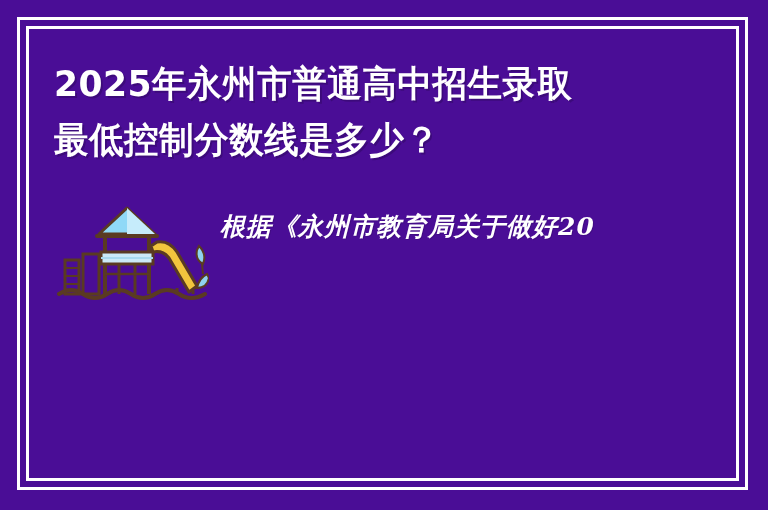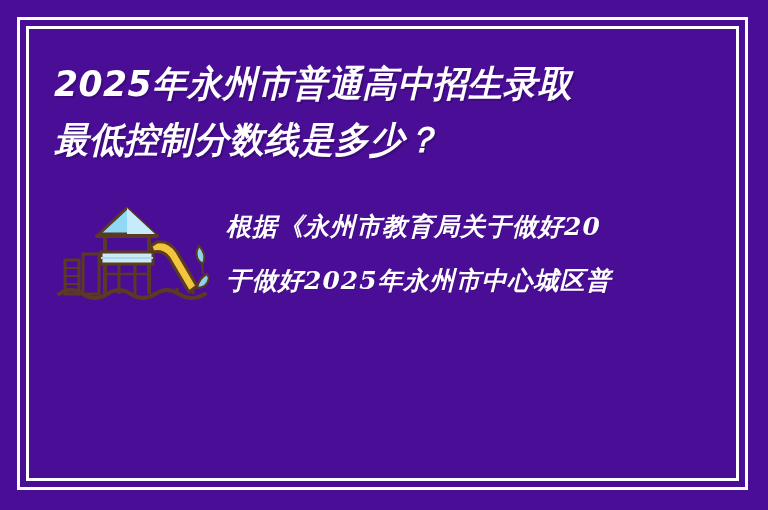--- a/index.html
+++ b/index.html
@@ -47,21 +47,20 @@
   
   .headline {
     position: absolute;
     left: 54px;
     top: 56px;
     width: 640px;
     color: #ffffff;
     font-family: "DejaVu Sans", sans-serif;
     font-weight: bold;
     font-size: 36px;
-    font-style: italic;
     letter-spacing: 0.5px;
     line-height: 1.55;
     text-shadow: 2px 2px 0 rgba(0,0,0,0.18);
   }
   .headline .hl-line {
     display: block;
     white-space: nowrap;
     transform: scaleX(0.96);
     transform-origin: left center;
   }
@@ -72,21 +71,21 @@
     left: 57px;
     top: 198px;
     width: 152px;
     height: 110px;
   }
   .illustration svg { display: block; }
 
   
   .body-copy {
     position: absolute;
-    left: 226px;
+    left: 220px;
     top: 200px;
     width: 412px;
     color: #ffffff;
     font-family: "DejaVu Serif", serif;
     font-size: 25px;
     font-weight: bold;
     font-style: italic;
     line-height: 54px;
     letter-spacing: 1px;
     text-shadow: 1px 1px 0 rgba(0,0,0,0.12);
@@ -140,16 +139,15 @@
       <line x1="136" y1="92" x2="136" y2="96" stroke="#5a3a22" stroke-width="3"></line>
 
       <path d="M142 48 Q150 56 146 66 Q138 62 140 52 Z" fill="#8fd2f0" stroke="#5a3a22" stroke-width="2"></path>
       <line x1="145" y1="66" x2="146" y2="76" stroke="#5a3a22" stroke-width="2"></line>
       <path d="M150 76 Q142 80 140 90 Q150 90 152 80 Z" fill="#8fd2f0" stroke="#5a3a22" stroke-width="2"></path>
     </svg>
   </div>
 
   <div class="body-copy">
     <span class="bc-line">根据《永州市教育局关于做好20</span>
-    <span class="bc-line">于做好2025年永州市中心城区普</span>
   </div>
 
 </div>
 
 </body></html>

